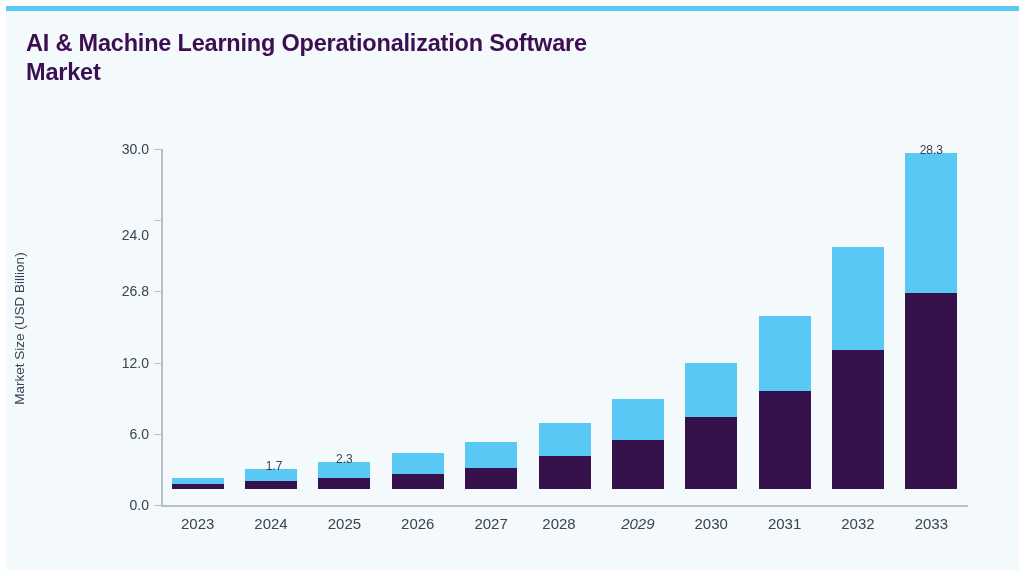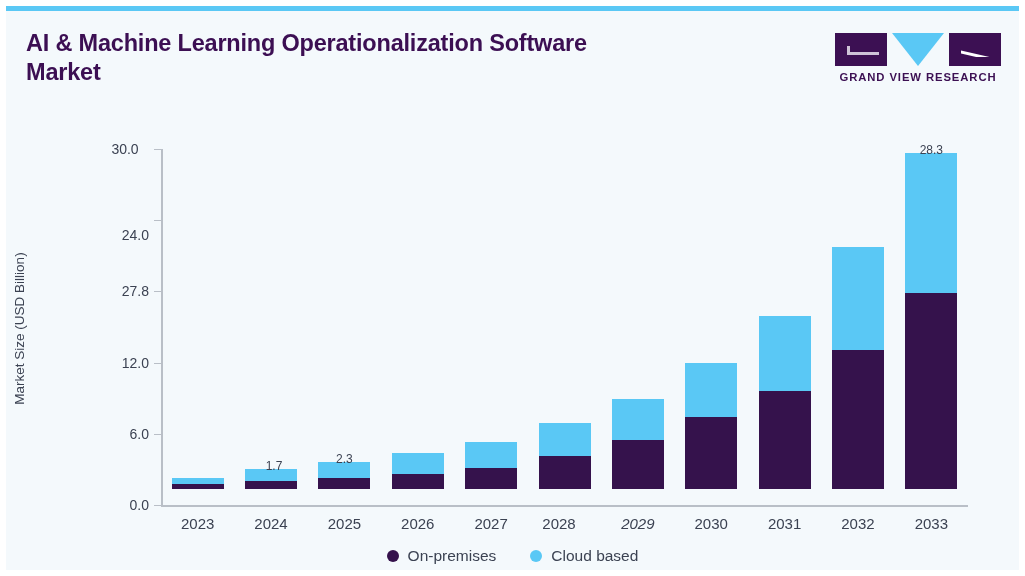--- a/index.html
+++ b/index.html
@@ -111,49 +111,36 @@
   .legend-label { font-size: 15.5px; color: #3b4252; }
 </style>
 </head>
 <body>
 
 <div id="card">
 
   <div id="header">
     <div id="title">AI &amp; Machine Learning Operationalization Software Market</div>
 
-    <div id="logo">
-      <div id="logo-marks">
-        <div class="logo-block" id="logo-block-left">
-          <div id="logo-g-tick"></div>
-          <div id="logo-g-bar"></div>
-        </div>
-        <div id="logo-triangle"></div>
-        <div class="logo-block" id="logo-block-right">
-          <div id="logo-r-slash"></div>
-        </div>
-      </div>
-      <div id="logo-text">GRAND VIEW RESEARCH</div>
-    </div>
   </div>
 
   <div id="plot">
     <div id="y-axis-title">Market Size (USD Billion)</div>
     <div id="y-ticks">
         <div class="y-tick-label" style="top: 494px;">0.0</div>
         <div class="y-tick-mark" style="top: 494px;"></div>
         <div class="y-tick-label" style="top: 422.8px;">6.0</div>
         <div class="y-tick-mark" style="top: 422.8px;"></div>
         <div class="y-tick-label" style="top: 351.6px;">12.0</div>
         <div class="y-tick-mark" style="top: 351.6px;"></div>
-        <div class="y-tick-label" style="top: 280.4px;">27.8</div>
+        <div class="y-tick-label" style="top: 280.4px;">26.8</div>
         <div class="y-tick-mark" style="top: 280.4px;"></div>
         <div class="y-tick-label" style="top: 224px;">24.0</div>
         <div class="y-tick-mark" style="top: 209.2px;"></div>
-        <div class="y-tick-label" style="top: 138px; text-align: center;">30.0</div>
+        <div class="y-tick-label" style="top: 138px;">30.0</div>
         <div class="y-tick-mark" style="top: 138px;"></div>
       </div>
     <div id="y-axis-line"></div>
     <div id="x-axis-line"></div>
     <div id="bars">
         <div class="bar-group" style="left: 165.682px;">
           <div class="bar-seg-cloud" style="height: 5.93333px; background: rgb(90, 200, 245);"></div>
           <div class="bar-seg-onprem" style="height: 4.74667px; background: rgb(53, 18, 76);"></div>
         </div>
         <div class="bar-group" style="left: 239.045px;">
@@ -208,24 +195,14 @@
         <div class="x-tick-label" style="left: 445.136px;">2027</div>
         <div class="x-tick-label" style="left: 513px;">2028</div>
         <div class="x-tick-label" style="left: 591.864px; font-style: italic;">2029</div>
         <div class="x-tick-label" style="left: 665.227px;">2030</div>
         <div class="x-tick-label" style="left: 738.591px;">2031</div>
         <div class="x-tick-label" style="left: 811.955px;">2032</div>
         <div class="x-tick-label" style="left: 885.318px;">2033</div>
       </div>
   </div>
 
-  <div id="legend">
-      <div class="legend-item">
-        <span class="legend-dot" style="background: rgb(53, 18, 76);"></span>
-        <span class="legend-label">On-premises</span>
-      </div>
-      <div class="legend-item">
-        <span class="legend-dot" style="background: rgb(90, 200, 245);"></span>
-        <span class="legend-label">Cloud based</span>
-      </div>
-    </div>
 
 </div>
 
 </body></html>

